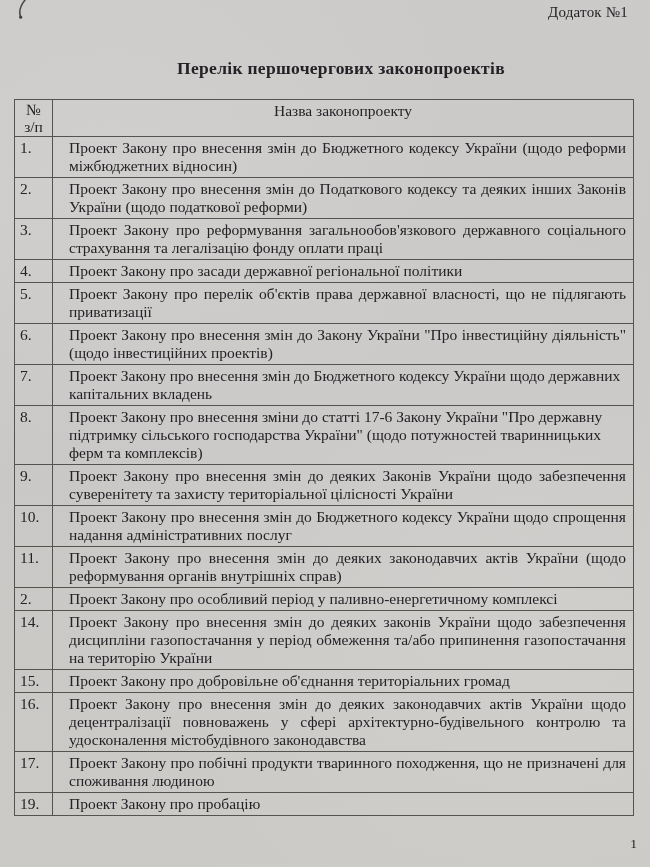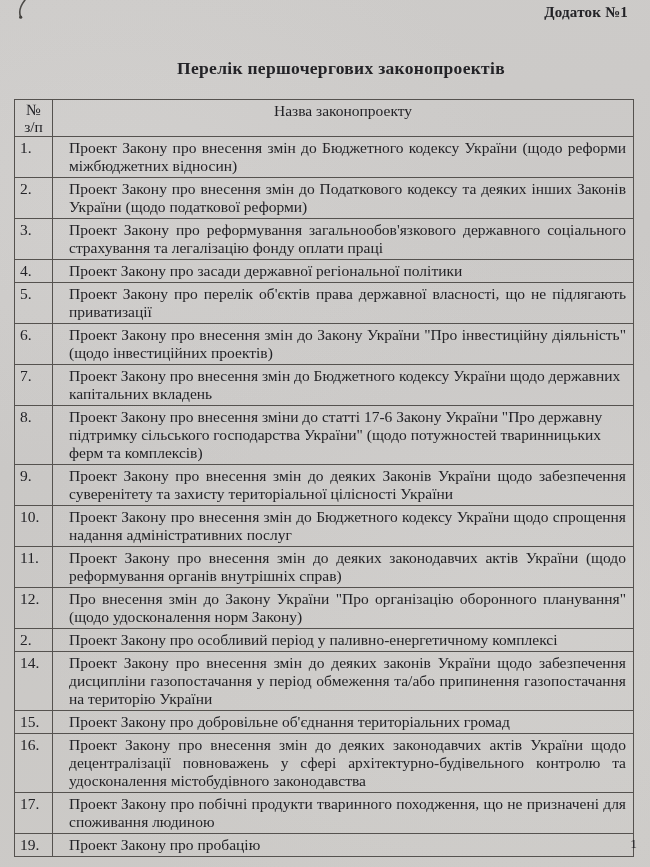--- a/index.html
+++ b/index.html
@@ -17,21 +17,21 @@
     color: #232327;
   }
   .pen-mark {
     position: absolute;
     top: 0; left: 8px;
     width: 30px; height: 26px;
   }
   .annex {
     position: absolute;
     top: 4px; right: 22px;
-    font-weight: bold;
+    font-weight: normal;
     font-size: 15px;
     letter-spacing: 0.2px;
   }
   .doc-title {
     position: absolute;
     top: 42px; left: 0;
     width: 100%;
     text-align: center;
     font-weight: bold;
     font-size: 17.5px;
@@ -143,24 +143,20 @@
     </tr>
     <tr>
       <td class="num-cell">10.</td>
       <td class="name-cell">Проект Закону про внесення змін до Бюджетного кодексу України щодо спрощення надання адміністративних послуг</td>
     </tr>
     <tr>
       <td class="num-cell">11.</td>
       <td class="name-cell">Проект Закону про внесення змін до деяких законодавчих актів України (щодо реформування органів внутрішніх справ)</td>
     </tr>
     <tr>
-      <td class="num-cell">12.</td>
-      <td class="name-cell">Про внесення змін до Закону України "Про організацію оборонного планування" (щодо удосконалення норм Закону)</td>
-    </tr>
-    <tr>
       <td class="num-cell">2.</td>
       <td class="name-cell">Проект Закону про особливий період у паливно-енергетичному комплексі</td>
     </tr>
     <tr>
       <td class="num-cell">14.</td>
       <td class="name-cell">Проект Закону про внесення змін до деяких законів України щодо забезпечення дисципліни газопостачання у період обмеження та/або припинення газопостачання на територію України</td>
     </tr>
     <tr>
       <td class="num-cell">15.</td>
       <td class="name-cell">Проект Закону про добровільне об'єднання територіальних громад</td>

